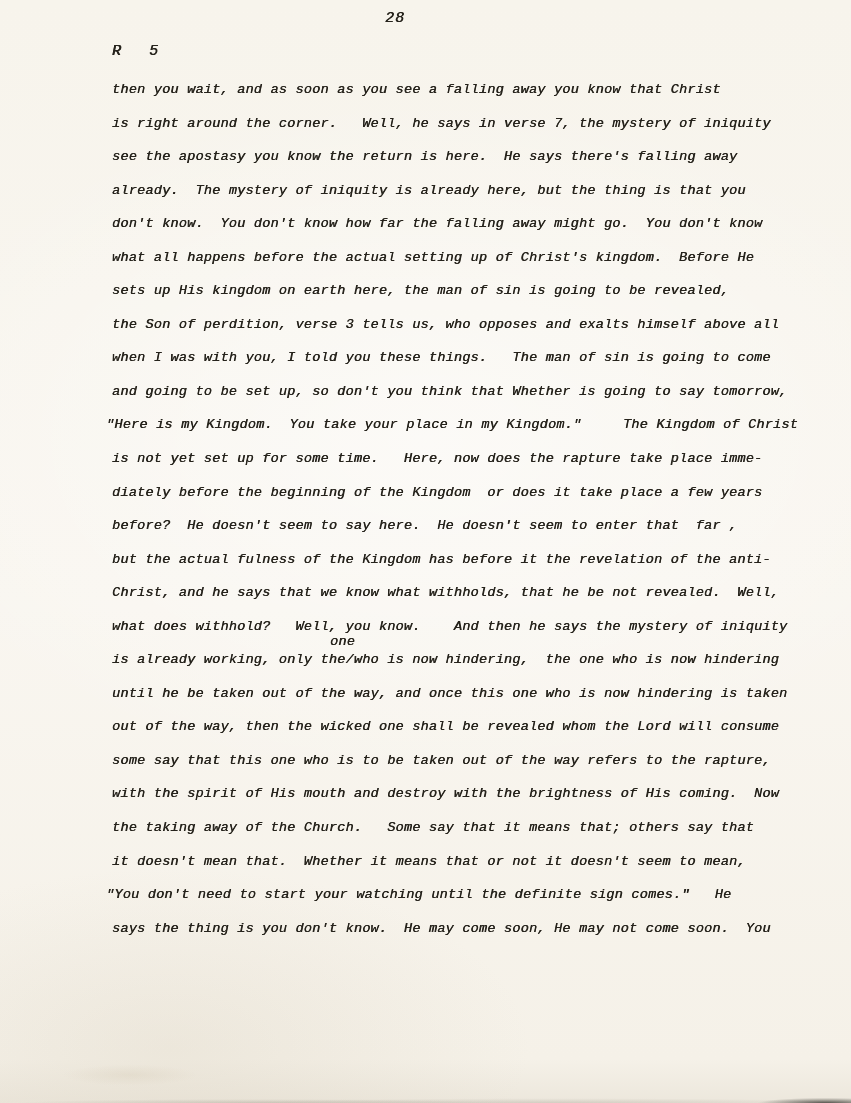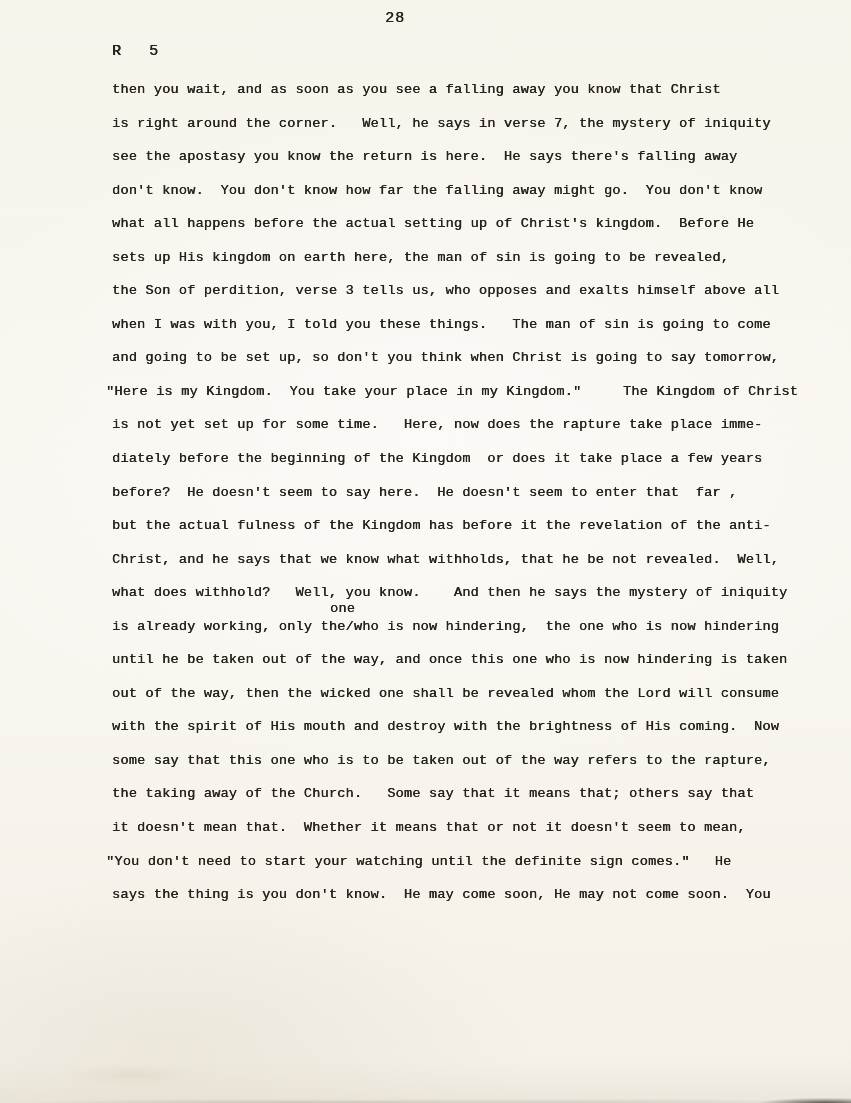--- a/index.html
+++ b/index.html
@@ -12,20 +12,21 @@
     position: relative;
     width: 851px;
     height: 1103px;
     margin: 0 auto;
     overflow: hidden;
     background:
       radial-gradient(ellipse 600px 300px at 20% 95%, rgba(210,200,180,0.25), rgba(0,0,0,0) 60%),
       radial-gradient(ellipse 800px 500px at 50% 40%, rgba(255,255,255,0.5), rgba(0,0,0,0) 70%),
       linear-gradient(180deg, #f7f4ec 0%, #f9f6f0 55%, #f5f1e8 96%, #ece7dc 100%);
     color: #26231c;
+    font-style: italic;
   }
   .page-number {
     position: absolute;
     top: 10px;
     left: 0;
     width: 790px;
     text-align: center;
     font-size: 15px;
     letter-spacing: 1px;
     text-shadow: 0.4px 0 0 currentColor;
@@ -93,38 +94,39 @@
   <div class="page-number">28</div>
 
   <div class="reel-marking">
     <span class="reel-letter">R</span><span class="reel-number">5</span>
   </div>
 
   <div class="typed-text">
       <div class="tline">then you wait, and as soon as you see a falling away you know that Christ</div>
       <div class="tline">is right around the corner.   Well, he says in verse 7, the mystery of iniquity</div>
       <div class="tline">see the apostasy you know the return is here.  He says there's falling away</div>
+      <div class="tline">already.  The mystery of iniquity is already here, but the thing is that you</div>
       <div class="tline">don't know.  You don't know how far the falling away might go.  You don't know</div>
       <div class="tline">what all happens before the actual setting up of Christ's kingdom.  Before He</div>
       <div class="tline">sets up His kingdom on earth here, the man of sin is going to be revealed,</div>
       <div class="tline">the Son of perdition, verse 3 tells us, who opposes and exalts himself above all</div>
       <div class="tline">when I was with you, I told you these things.   The man of sin is going to come</div>
-      <div class="tline">and going to be set up, so don't you think when Christ is going to say tomorrow,</div>
+      <div class="tline">and going to be set up, so don't you think that Whether is going to say tomorrow,</div>
       <div class="tline hang-quote">"Here is my Kingdom.  You take your place in my Kingdom."     The Kingdom of Christ</div>
       <div class="tline">is not yet set up for some time.   Here, now does the rapture take place imme-</div>
       <div class="tline">diately before the beginning of the Kingdom  or does it take place a few years</div>
       <div class="tline">before?  He doesn't seem to say here.  He doesn't seem to enter that  far ,</div>
       <div class="tline">but the actual fulness of the Kingdom has before it the revelation of the anti-</div>
       <div class="tline">Christ, and he says that we know what withholds, that he be not revealed.  Well,</div>
       <div class="tline">what does withhold?   Well, you know.    And then he says the mystery of iniquity</div>
       <div class="tline">is already working, only the/who is now hindering,  the one who is now hindering<span class="insert-above" style="left: 218px;">one</span></div>
       <div class="tline">until he be taken out of the way, and once this one who is now hindering is taken</div>
       <div class="tline">out of the way, then the wicked one shall be revealed whom the Lord will consume</div>
+      <div class="tline">some say that this one who is to be taken out of the way refers to the rapture,</div>
       <div class="tline">with the spirit of His mouth and destroy with the brightness of His coming.  Now</div>
-      <div class="tline">some say that this one who is to be taken out of the way refers to the rapture,</div>
       <div class="tline">the taking away of the Church.   Some say that it means that; others say that</div>
       <div class="tline">it doesn't mean that.  Whether it means that or not it doesn't seem to mean,</div>
       <div class="tline hang-quote">"You don't need to start your watching until the definite sign comes."   He</div>
       <div class="tline">says the thing is you don't know.  He may come soon, He may not come soon.  You</div>
     </div>
 
   <div class="paper-smudge"></div>
   <div class="scan-edge-shadow"></div>
 </div>
 

